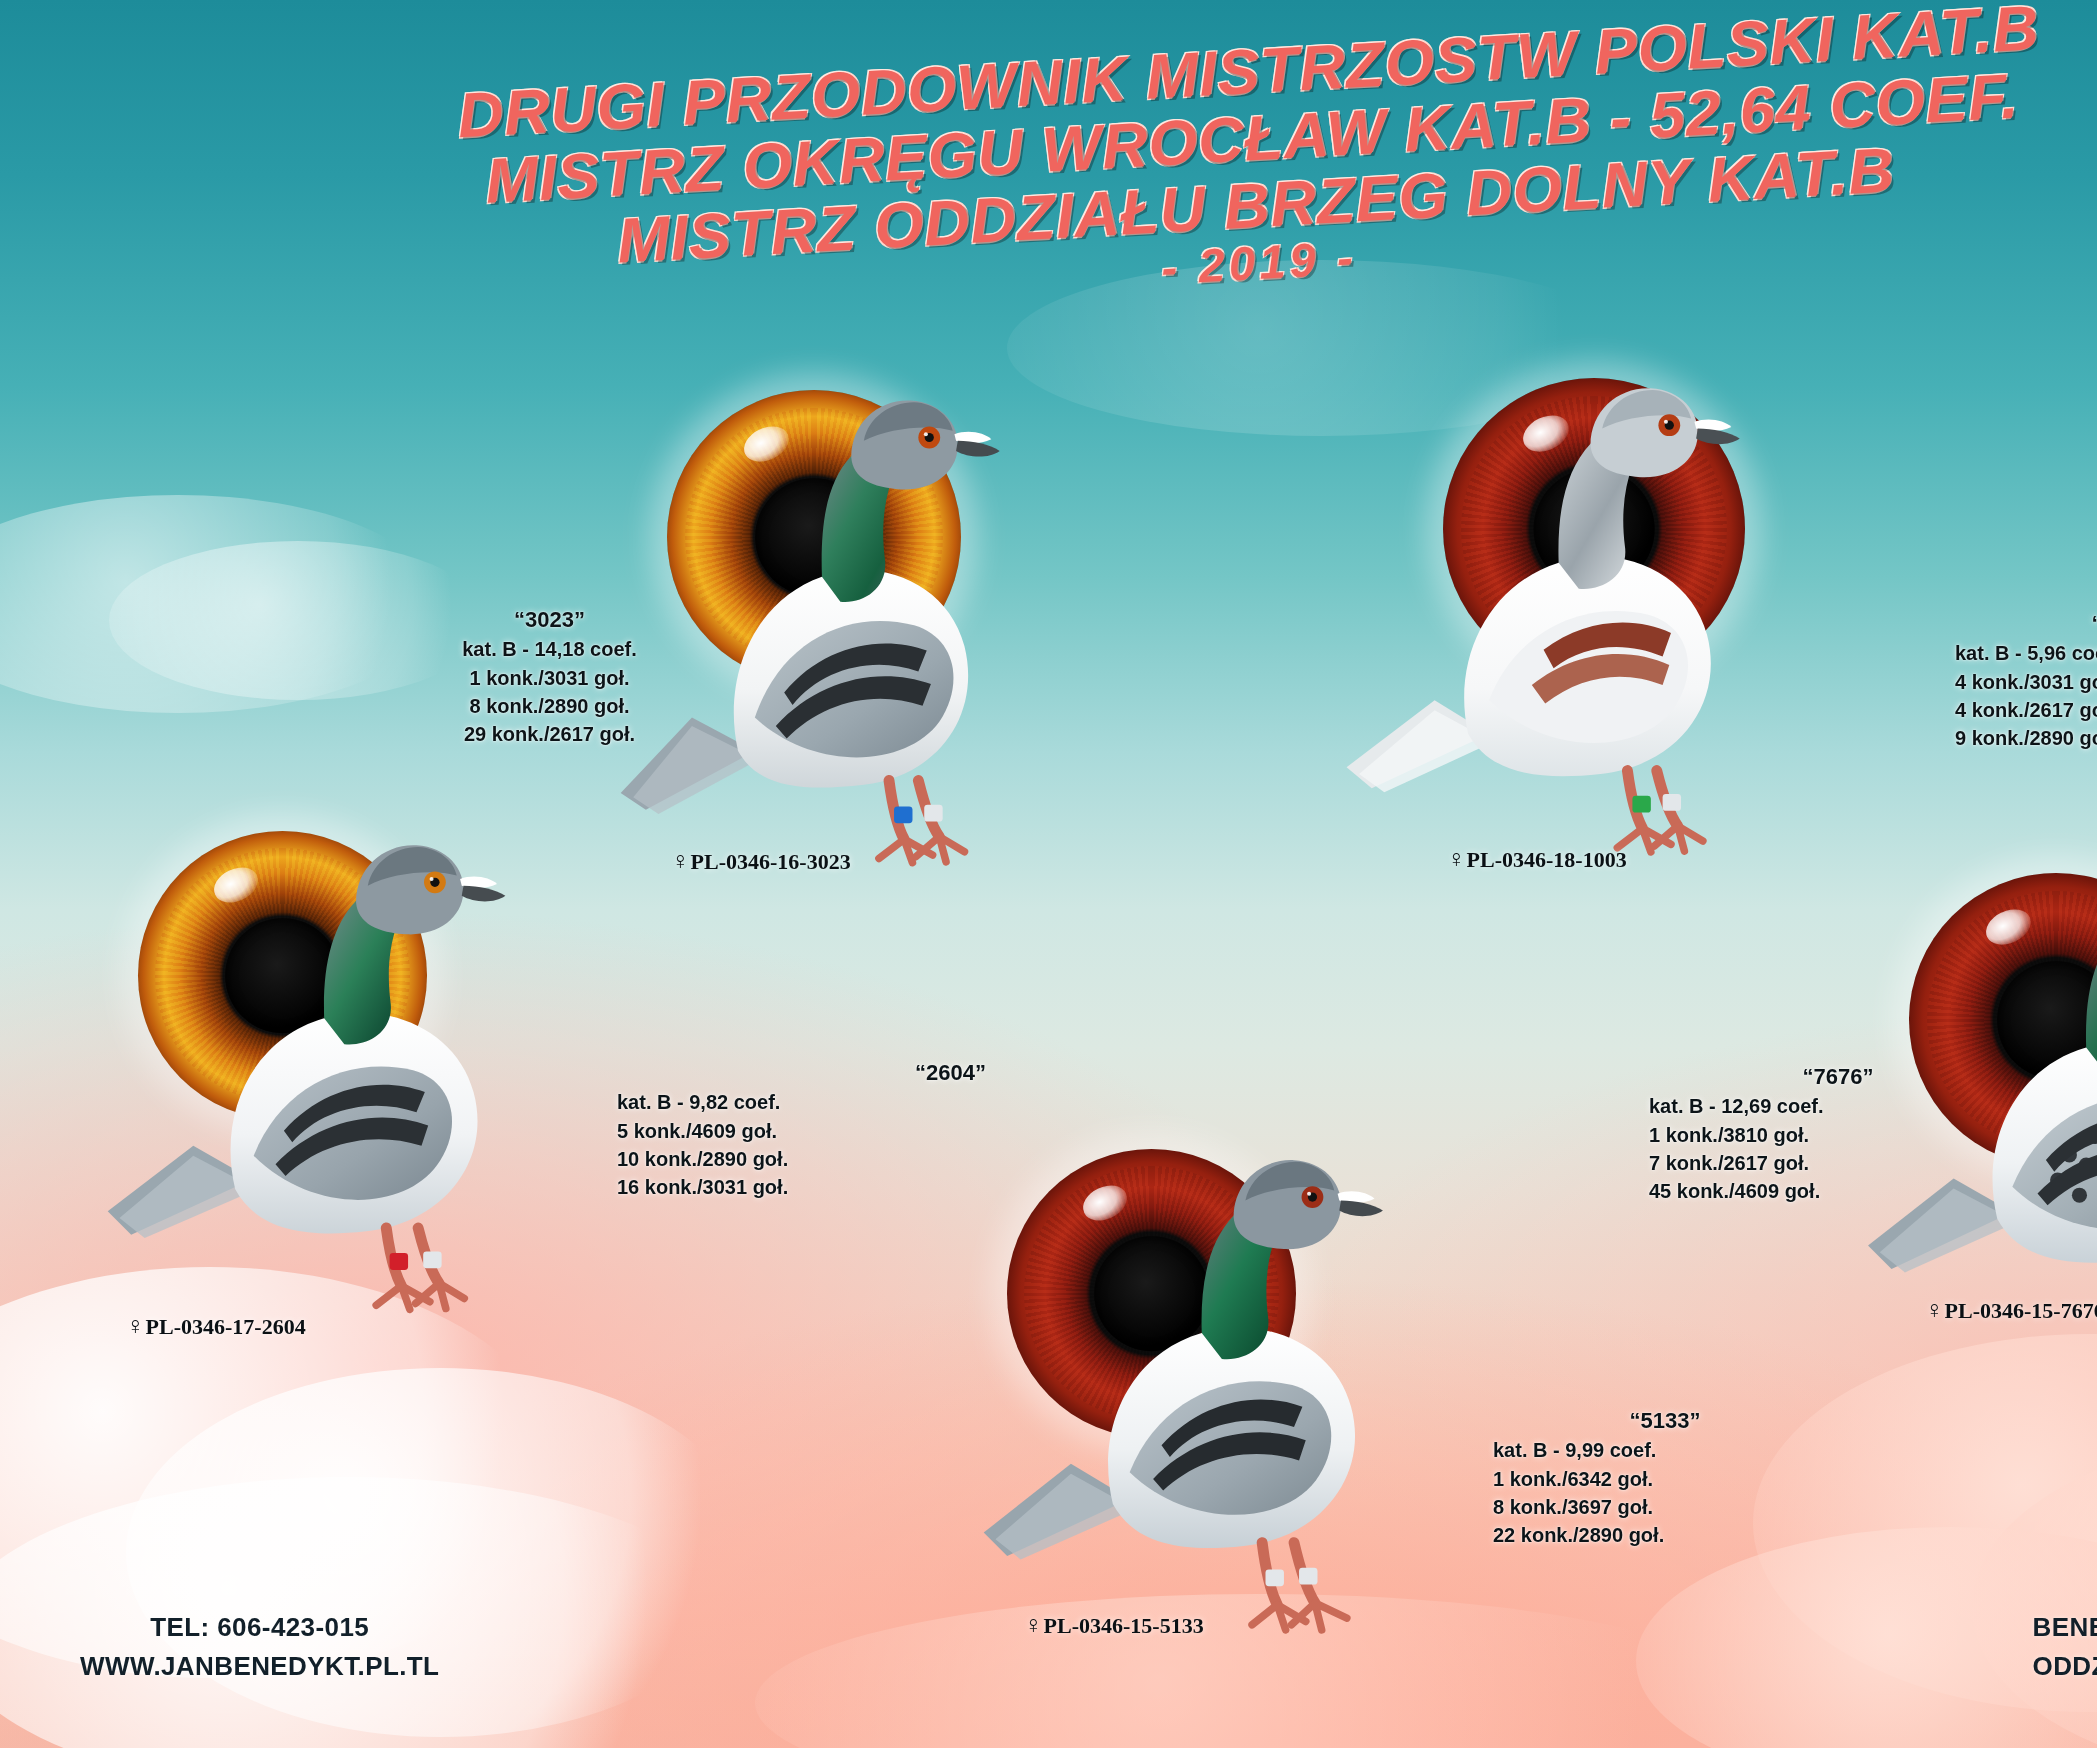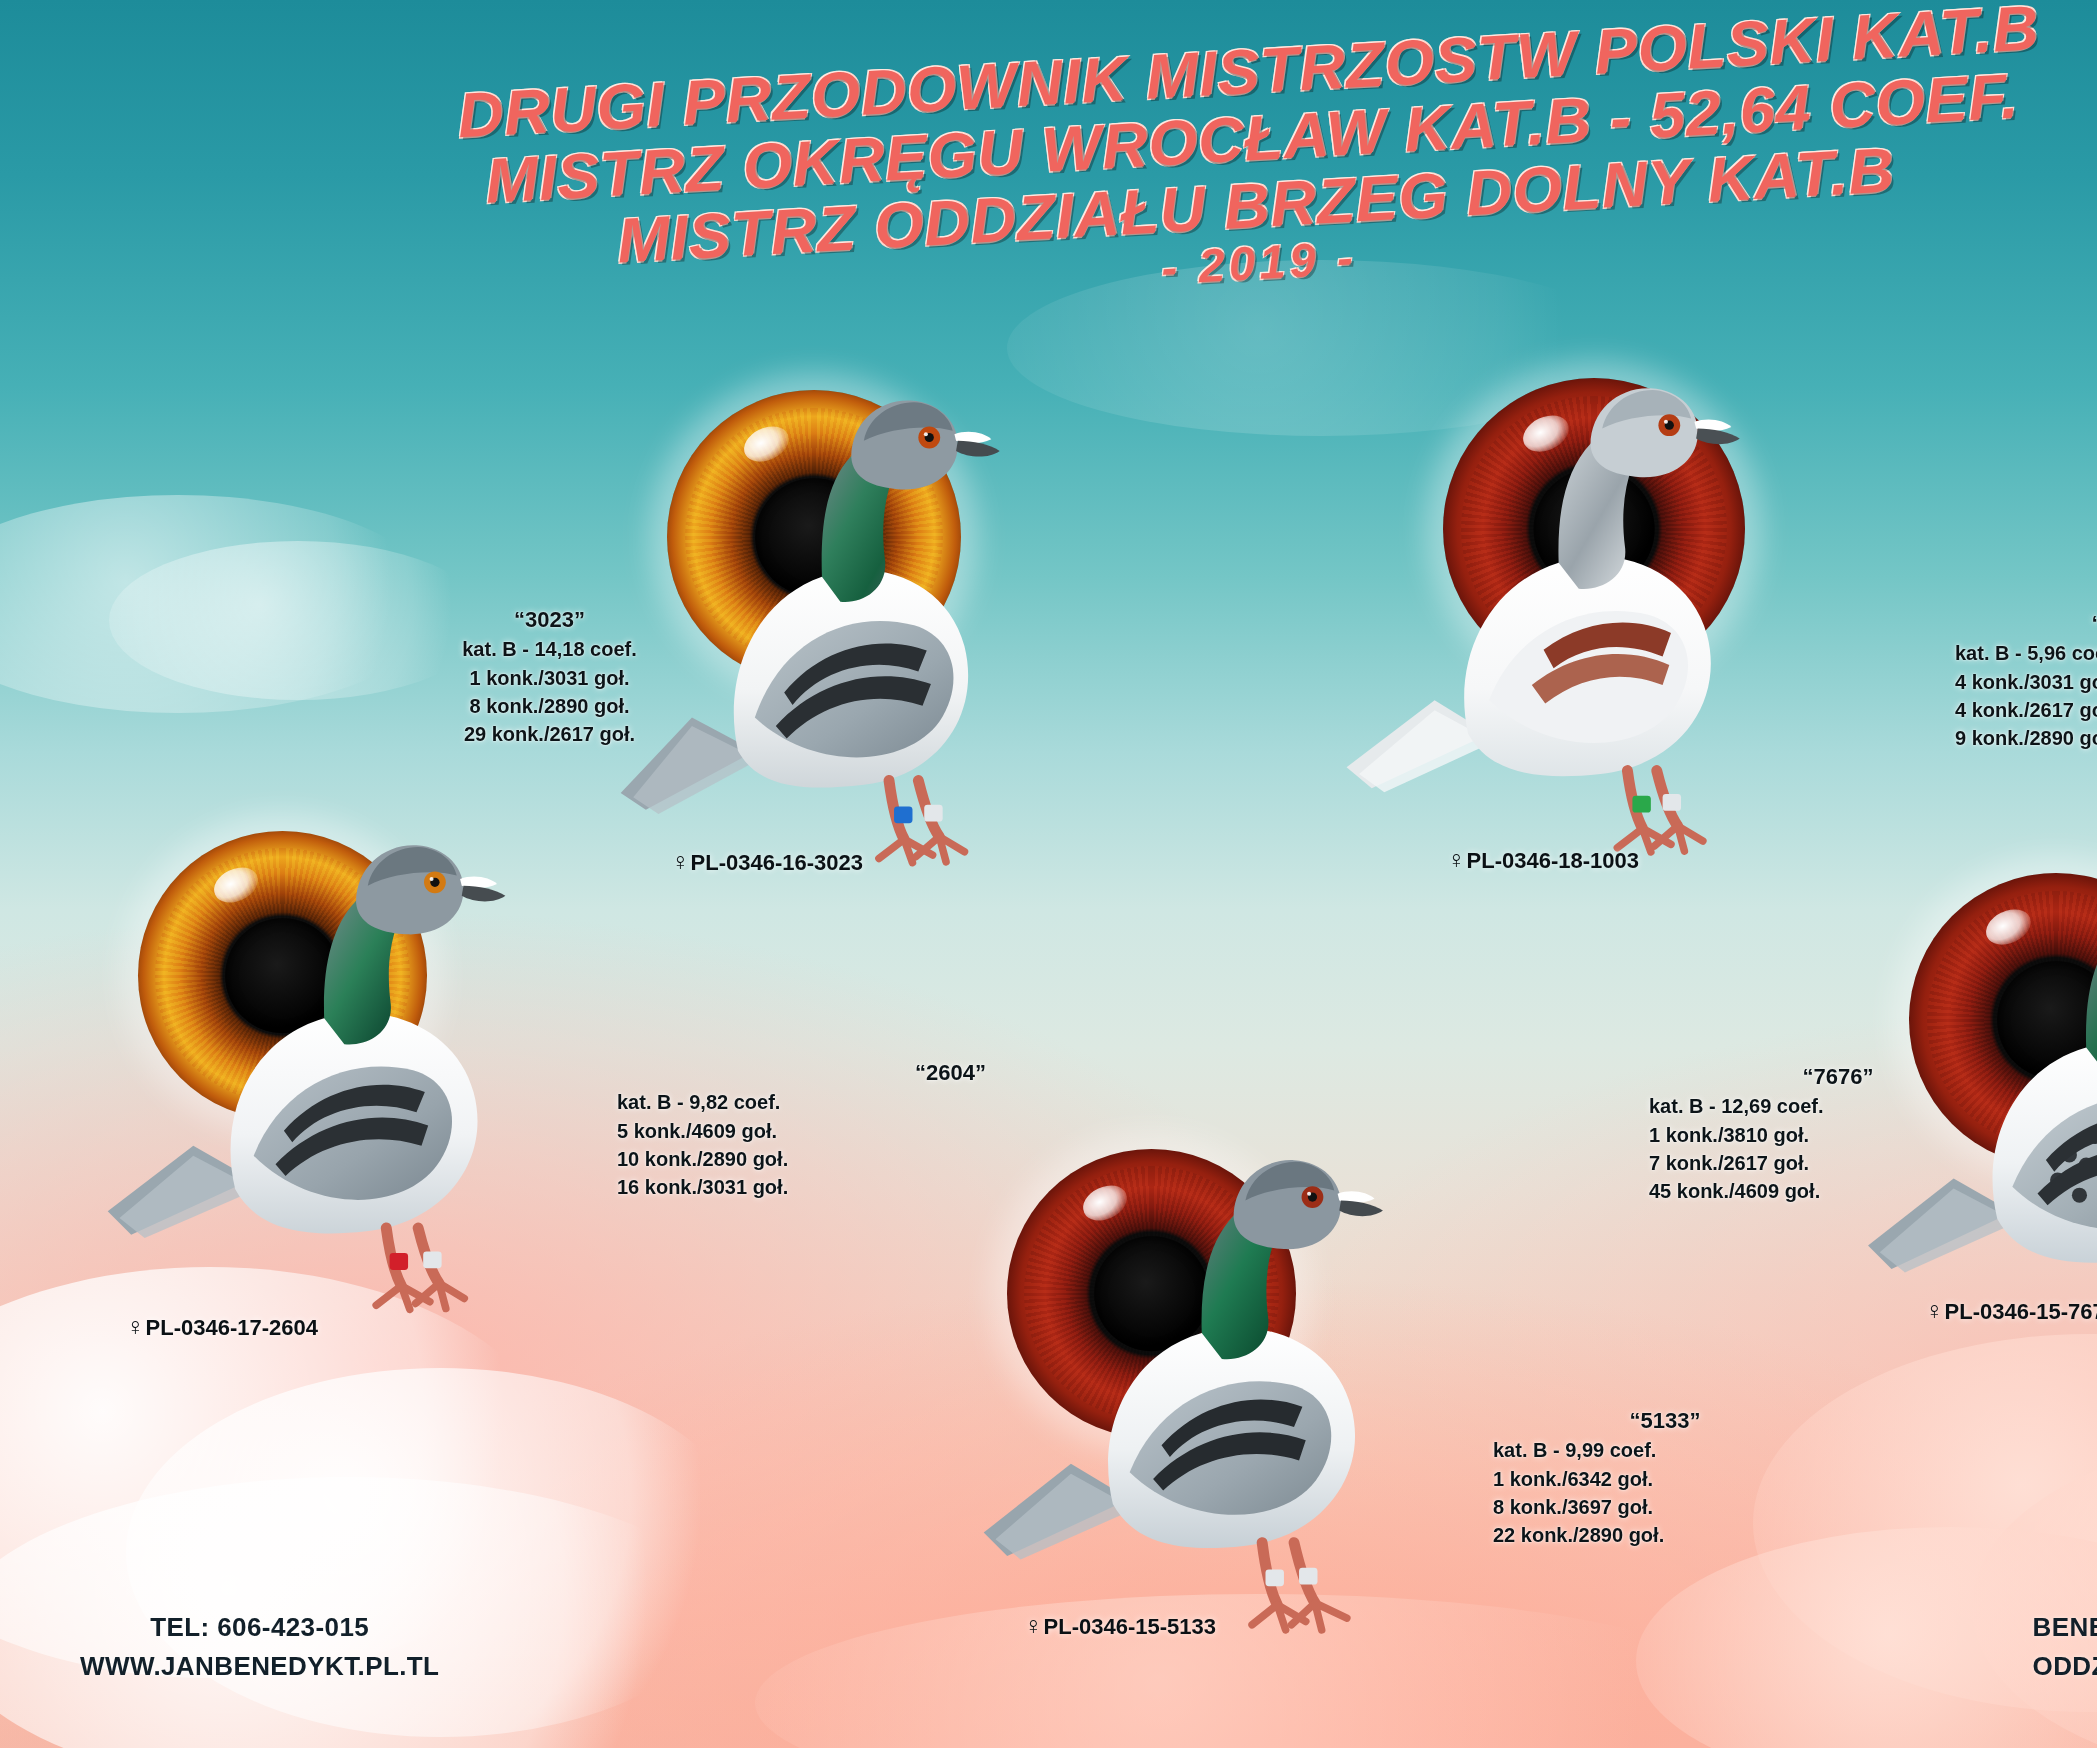--- a/index.html
+++ b/index.html
@@ -91,20 +91,21 @@
   .info.center { text-align: center; }
   .info.left   { text-align: left; }
 
   .ring {
     position: absolute;
     font-weight: 700;
     font-size: 22px;
     color: #0b1115;
     white-space: nowrap;
     text-shadow: 0 0 5.9px rgba(255,255,255,0.9);
+    font-family: Liberation Serif, serif;
   }
   .ring .venus { font-size: 25px; margin-right: 0.8px; }
 
   
   .eye {
     position: absolute;
     border-radius: 50%;
     box-shadow: 0 0 29px 17px rgba(255,255,255,0.35);
   }
   .eye .sclera {

